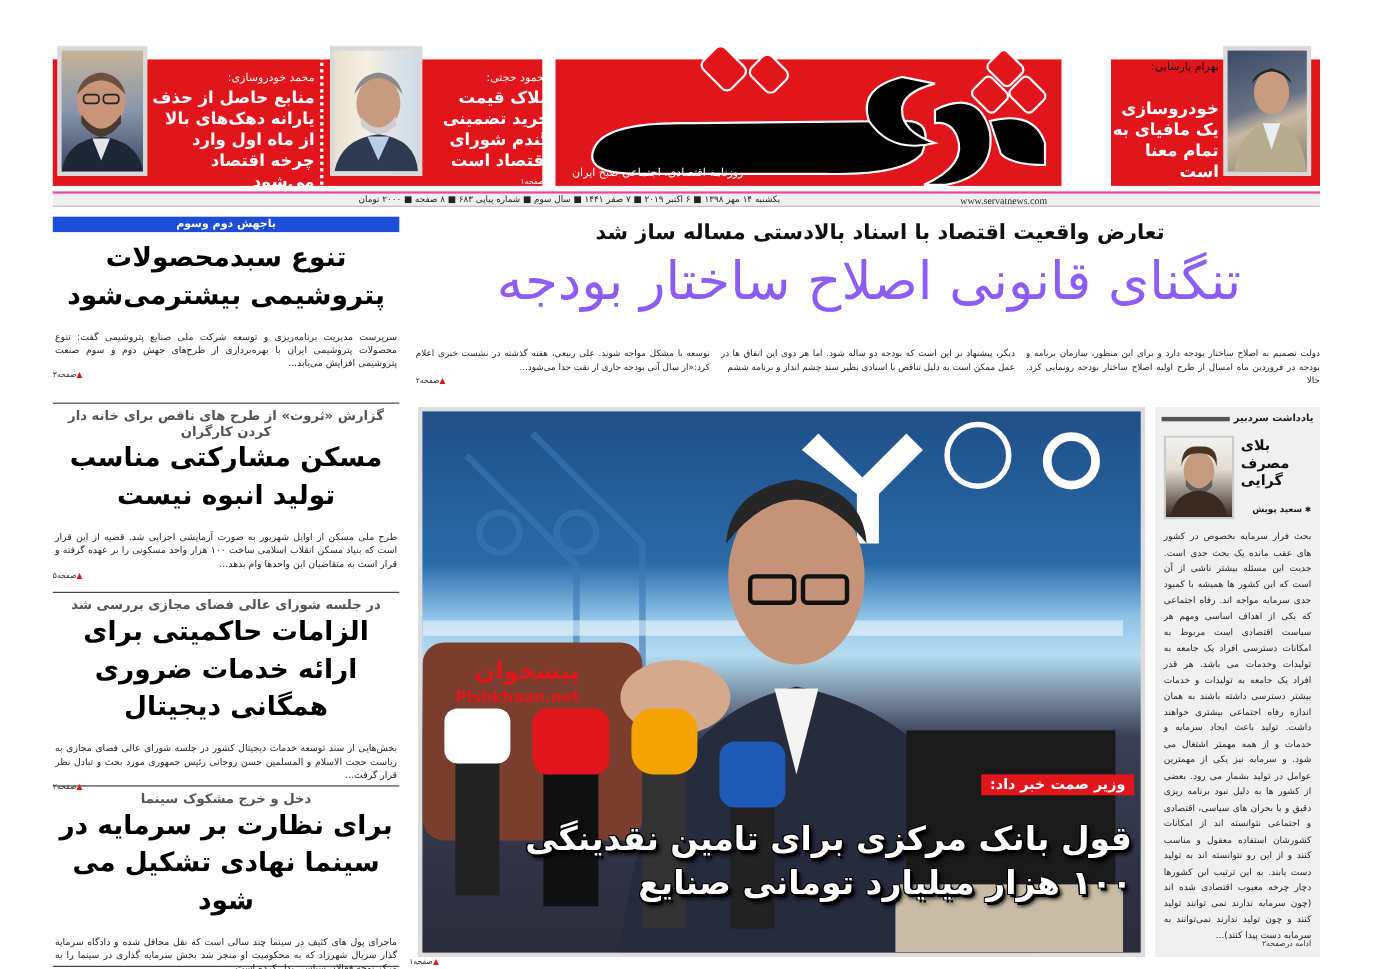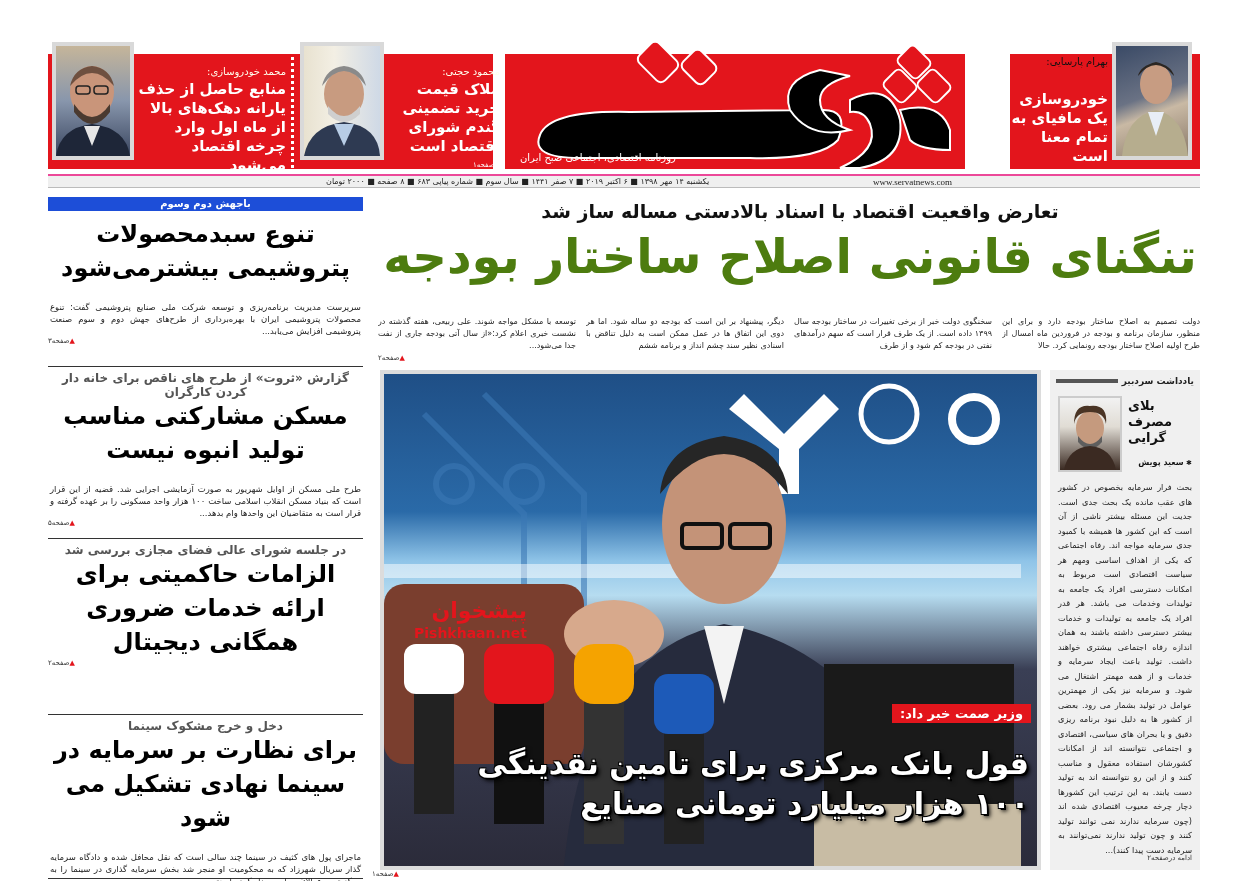--- a/index.html
+++ b/index.html
@@ -33,21 +33,21 @@
   .kicker-red { background: #1d4ed8; color: #fff; font-size: 10px; text-align: center; height: 14px; line-height: 14px; font-weight: bold; }
   .story { border-bottom: 1px solid #333; padding-bottom: 3px; margin-bottom: 4px; text-align: center; }
   .story .kick { font-size: 12px; color: #555; font-weight: bold; margin-top: 2px; }
   .story .big { font-size: 24px; font-weight: bold; line-height: 34px; color: #000; }
   .story .body { font-size: 8.5px; line-height: 12px; text-align: justify; color: #222; margin-top: 16px; padding: 0 2px; }
   .page-ref { font-size: 7px; color: #333; text-align: left; direction: rtl; }
   .page-ref .tri { color: #e3151c; }
 
   
   .main-kicker { position: absolute; left: 520px; top: 200px; width: 560px; text-align: center; font-size: 19px; font-weight: bold; color: #111; }
-  .main-title { position: absolute; left: 380px; top: 228px; width: 820px; text-align: center; font-size: 48px; font-weight: bold; color: #4d7c0f; letter-spacing: -1px; }
+  .main-title { position: absolute; left: 380px; top: 228px; width: 820px; text-align: center; font-size: 48px; font-weight: normal; color: #8b5cf6; letter-spacing: -1px; }
 
   .lead-cols { position: absolute; left: 378px; top: 316px; width: 822px; height: 48px; display: flex; flex-direction: row; gap: 10px; }
   .lead-cols .col { flex: 1; font-size: 8px; line-height: 12px; color: #222; text-align: justify; overflow: hidden; }
 
   
   .main-photo { position: absolute; left: 380px; top: 370px; width: 661px; height: 500px; background: #dcdcdc; padding: 4px; }
   .main-photo .img { width: 100%; height: 100%; position: relative; overflow: hidden; background: linear-gradient(180deg, #1f4f86 0%, #2a6aa8 28%, #8fc4e8 38%, #b6dcf0 45%, #3a3f55 60%, #2b2b3a 100%); }
   .overlay-kicker { position: absolute; right: 6px; top: 330px; background: #e3151c; color: #fff; font-size: 13px; font-weight: bold; padding: 2px 8px; }
   .overlay-title { position: absolute; right: 8px; top: 370px; text-align: right; color: #fff; font-size: 30px; font-weight: bold; line-height: 40px; text-shadow: 2px 2px 0 #000, -1px -1px 0 #000, 1px -1px 0 #000, -1px 1px 0 #000, 3px 3px 4px #000; }
   .watermark { position: absolute; left: 6px; top: 224px; color: #e3151c; font-weight: bold; font-family: "DejaVu Sans", sans-serif; }
@@ -156,37 +156,37 @@
   <article class="story" style="height:168px;">
     <div class="kick">گزارش «ثروت» از طرح های ناقص برای خانه دار کردن کارگران</div>
     <div class="big">مسکن مشارکتی مناسب تولید انبوه نیست</div>
     <div class="body">طرح ملی مسکن از اوایل شهریور به صورت آزمایشی اجرایی شد. قضیه از این قرار است که بنیاد مسکن انقلاب اسلامی ساخت ۱۰۰ هزار واحد مسکونی را بر عهده گرفته و قرار است به متقاضیان این واحدها وام بدهد...</div>
     <div class="page-ref"><span class="tri">▲</span><span>صفحه۵</span></div>
   </article>
 
   <article class="story" style="height:172px;">
     <div class="kick">در جلسه شورای عالی فضای مجازی بررسی شد</div>
     <div class="big">الزامات حاکمیتی برای ارائه خدمات ضروری همگانی دیجیتال</div>
+    <div class="body">بخش‌هایی از سند توسعه خدمات دیجیتال کشور در جلسه شورای عالی فضای مجازی به ریاست حجت الاسلام و المسلمین حسن روحانی رئیس جمهوری مورد بحث و تبادل نظر قرار گرفت...</div>
     <div class="page-ref"><span class="tri">▲</span><span>صفحه۲</span></div>
   </article>
 
   <article class="story" style="height:160px;">
     <div class="kick">دخل و خرج مشکوک سینما</div>
     <div class="big">برای نظارت بر سرمایه در سینما نهادی تشکیل می شود</div>
     <div class="body">ماجرای پول های کثیف در سینما چند سالی است که نقل محافل شده و دادگاه سرمایه گذار سریال شهرزاد که به محکومیت او منجر شد بخش سرمایه گذاری در سینما را به مرکز توجه فعالان سیاسی بدل کرده است.</div>
     <div class="page-ref"><span class="tri">▲</span><span>صفحه آخر</span></div>
   </article>
 </aside>
 
 <div class="main-kicker">تعارض واقعیت اقتصاد با اسناد بالادستی مساله ساز شد</div>
 <h1 class="main-title">تنگنای قانونی اصلاح ساختار بودجه</h1>
 
 <div class="lead-cols">
   <div class="col">دولت تصمیم به اصلاح ساختار بودجه دارد و برای این منظور، سازمان برنامه و بودجه در فروردین ماه امسال از طرح اولیه اصلاح ساختار بودجه رونمایی کرد. حالا</div>
-  <div class="col">سخنگوی دولت خبر از برخی تغییرات در ساختار بودجه سال ۱۳۹۹ داده است. از یک طرف قرار است که سهم درآمدهای نفتی در بودجه کم شود و از طرف</div>
   <div class="col">دیگر، پیشنهاد بر این است که بودجه دو ساله شود. اما هر دوی این اتفاق ها در عمل ممکن است به دلیل تناقض با اسنادی نظیر سند چشم انداز و برنامه ششم</div>
   <div class="col">
     <span>توسعه با مشکل مواجه شوند. علی ربیعی، هفته گذشته در نشست خبری اعلام کرد:«از سال آتی بودجه جاری از نفت جدا می‌شود...</span>
     <div class="page-ref"><span class="tri" style="color:#e3151c">▲</span><span>صفحه۲</span></div>
   </div>
 </div>
 
 <figure class="main-photo">
   <div class="img">
     <svg width="637" height="492" viewBox="0 0 637 492" style="position:absolute;left:0;top:0;">

